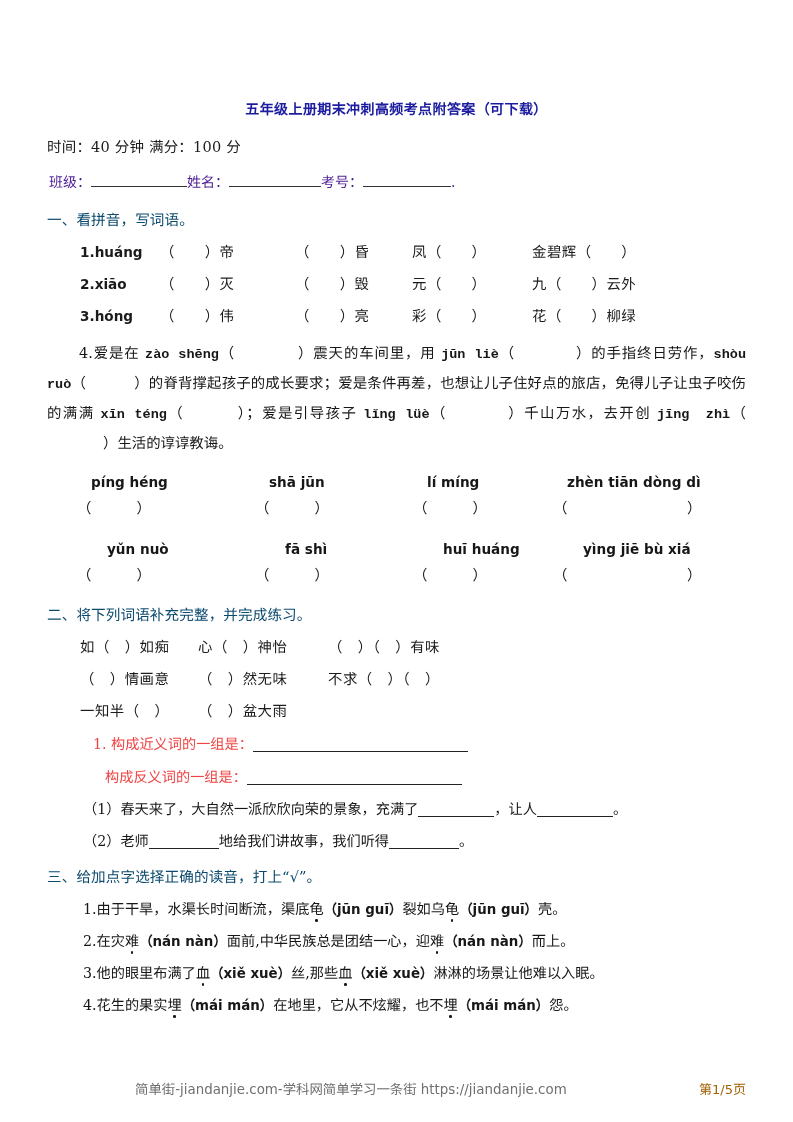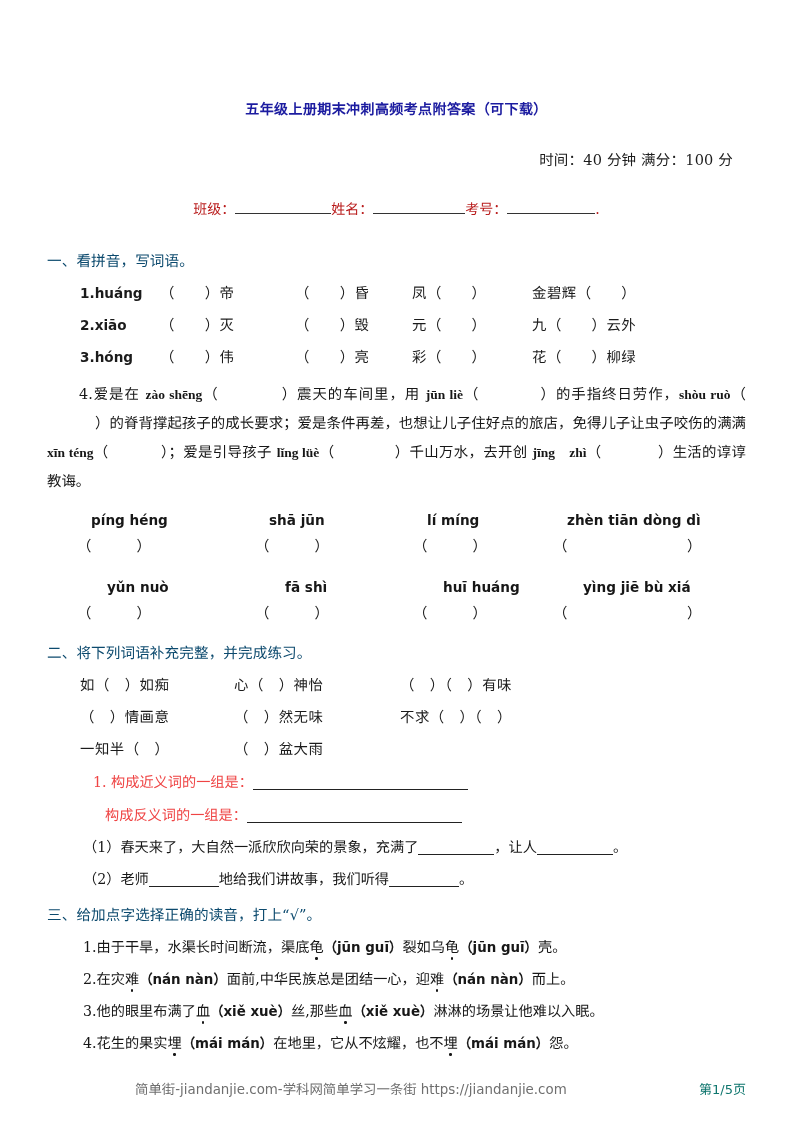--- a/index.html
+++ b/index.html
@@ -31,35 +31,34 @@
     padding-top: 101px;
     text-align: center;
     font-family: "DejaVu Serif", "Liberation Serif", serif;
     font-size: 14px;
     font-weight: bold;
     letter-spacing: 0.4px;
     color: #1c1ca0;
     line-height: 1.2;
   }
   .doc-subtitle {
-    margin: 13px;
+    margin: 0;
     padding-top: 17px;
-    text-align: right;
+    text-align: left;
     font-family: "DejaVu Serif", "Liberation Serif", serif;
     font-size: 14.5px;
     color: #1d1d1d;
     letter-spacing: 0.2px;
   }
   .info-line {
-    margin: 16px;
+    margin: 2px;
     padding-top: 13px;
-    text-align: center;
     font-family: "DejaVu Serif", "Liberation Serif", serif;
     font-size: 14px;
-    color: #b91c1c;
+    color: #4c1d95;
     white-space: nowrap;
   }
   .info-line .blank {
     display: inline-block;
     border-bottom: 1px solid #333;
     vertical-align: baseline;
   }
   .bl-class { width: 96px; }
   .bl-name  { width: 92px; }
   .bl-id    { width: 88px; }
@@ -103,21 +102,21 @@
   
   .q4 {
     padding-top: 14px;
     font-family: "DejaVu Serif", "Liberation Serif", serif;
     font-size: 14.4px;
     line-height: 29px;
     color: #171717;
     text-align: justify;
   }
   .q4 .py {
-    font-family: Liberation Serif, serif;
+    font-family: Liberation Mono, monospace;
     font-weight: 600;
     font-size: 13.5px;
   }
   .q4 .sp { display: inline-block; }
   .sp-a { width: 62px; }
   .sp-b { width: 60px; }
   .sp-c { width: 48px; }
   .sp-d { width: 52px; }
   .sp-e { width: 60px; }
   .sp-f { width: 56px; }
@@ -152,21 +151,20 @@
   .blkrow { padding-top: 20px; }
 
   
   .w2row {
     display: flex;
     padding-top: 11px;
     padding-left: 33px;
     font-family: "DejaVu Serif", "Liberation Serif", serif;
     font-size: 14.4px;
     white-space: nowrap;
-    gap: 36px;
   }
   .w2row .a { flex: 0 0 118px; }
   .w2row .b { flex: 0 0 130px; }
   .w2row .c { flex: 0 0 auto; }
 
   
   .ansline {
     padding-top: 13px;
     padding-left: 46px;
     font-family: "DejaVu Serif", "Liberation Serif", serif;
@@ -235,21 +233,21 @@
     padding: 0 47px;
     display: flex;
     align-items: baseline;
     justify-content: space-between;
     color: #6f6f6f;
     font-family: "DejaVu Sans", "Liberation Sans", sans-serif;
     font-size: 13.4px;
   }
   .footer .site { padding-left: 88px; }
   .footer .pageno {
-    color: #0f766e;
+    color: #a16207;
     font-size: 13px;
   }
 </style>
 </head>
 <body>
 
 <div class="page">
 
   <h1 class="doc-title">五年级上册期末冲刺高频考点附答案（可下载）</h1>
 

